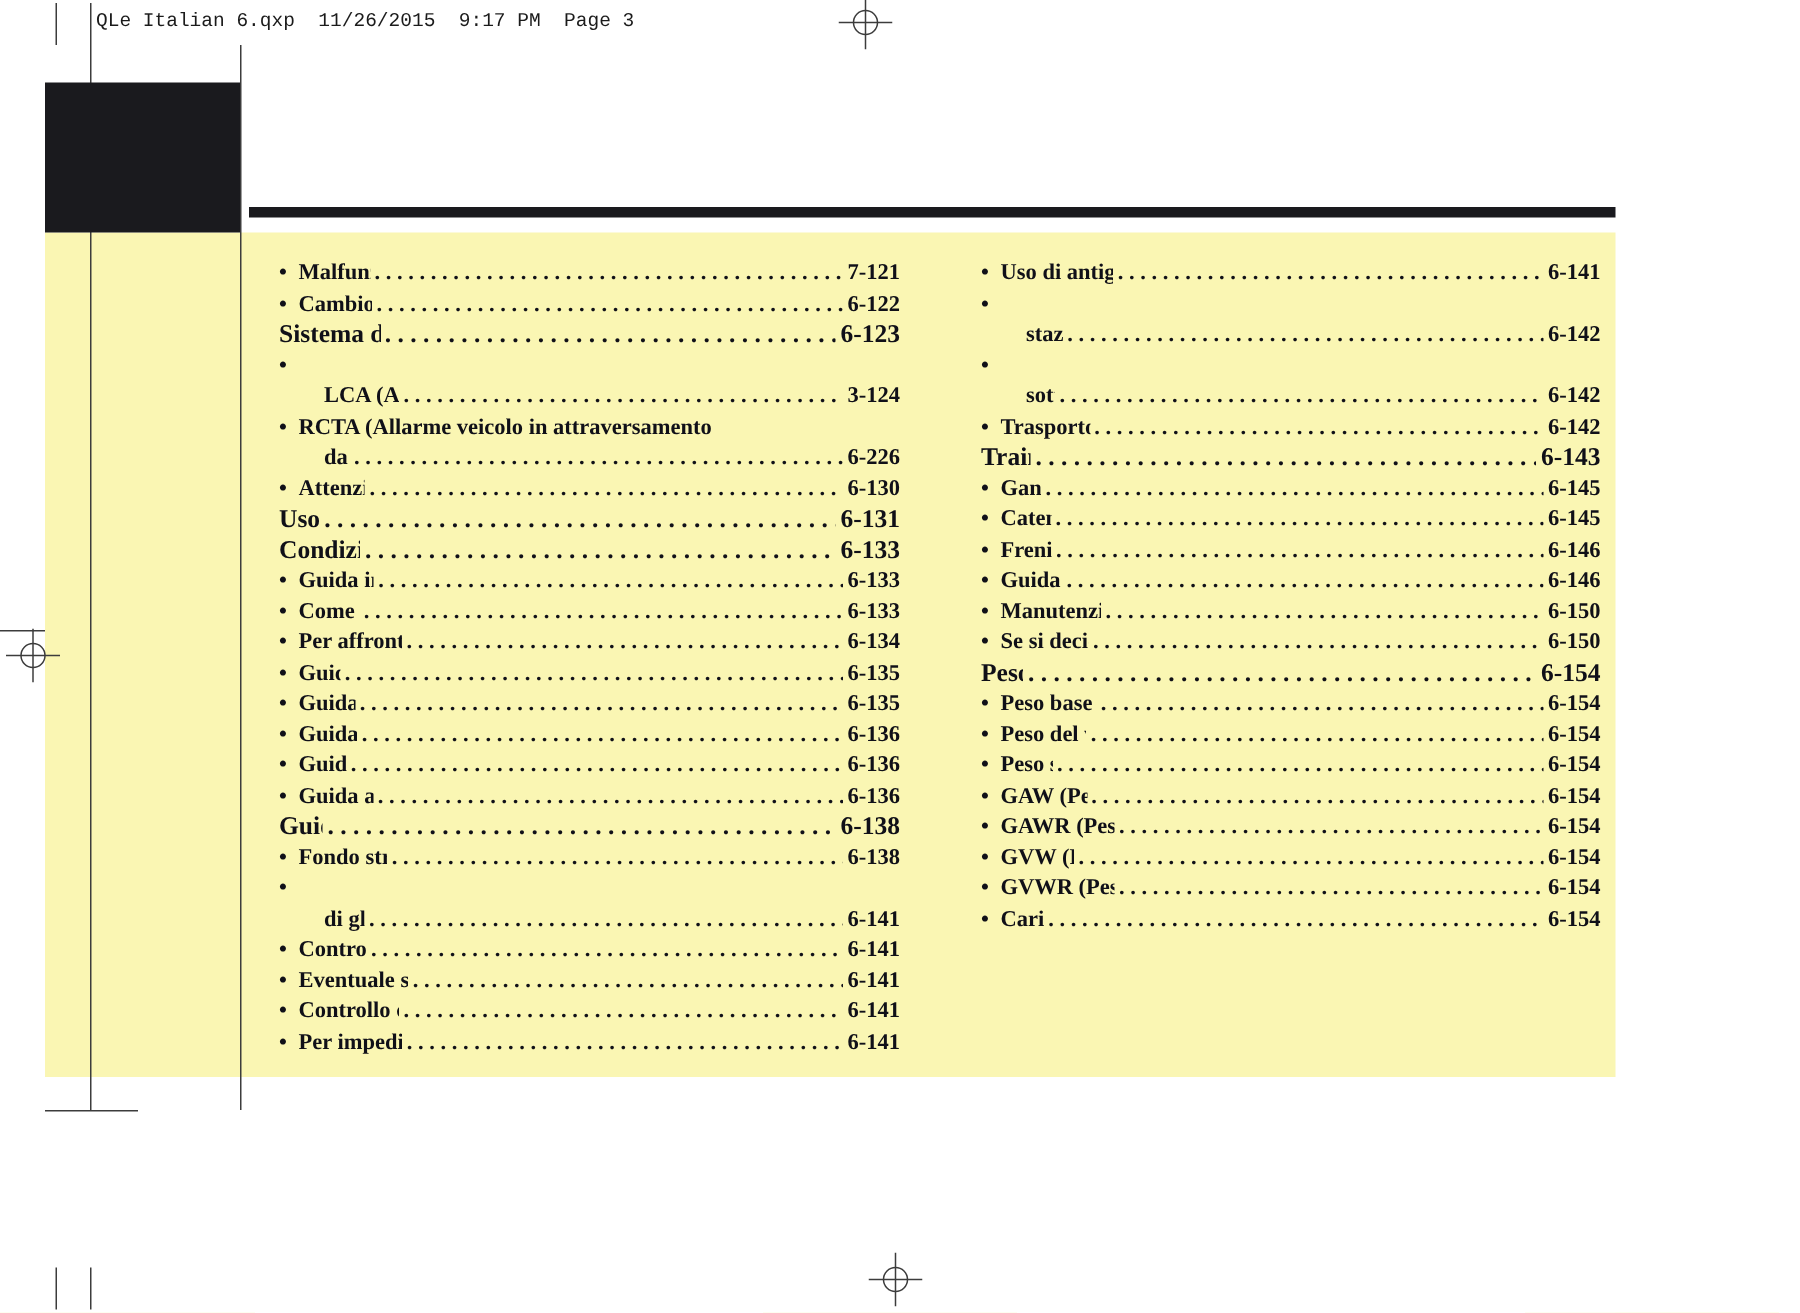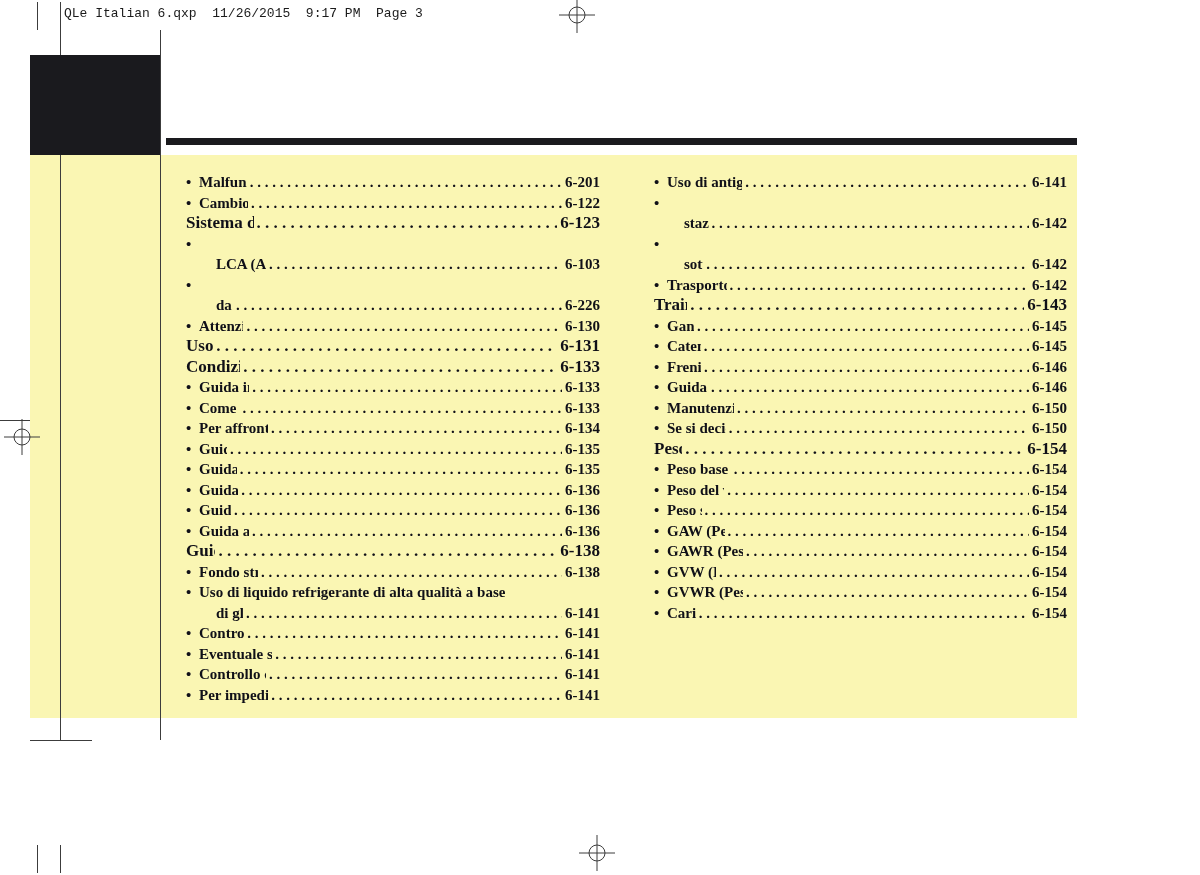--- a/index.html
+++ b/index.html
@@ -103,21 +103,21 @@
   <div class="tab">
     <span>6</span>
   </div>
 
   <div class="col left" id="col-left">
       <div class="entry item">
         <div class="line">
           <span class="bullet">•</span>
           <span class="txt">Malfunzionamento di LKAS</span>
           <span class="leader"> . . . . . . . . . . . . . . . . . . . . . . . . . . . . . . . . . . . . . . . . . . . . . . . . . . . . . . . . . . . . . . . . . . . . . . . . . . . . . . . . . . . . . . . . . . . . . . . . . . . . . . . . . . . . . . . . . . . . . . . . . . . . . . . . . . . . . . . . . . . . . . . . . . . . . . . . . . . . . . . .</span>
-          <span class="pagenum">6-201</span>
+          <span class="pagenum">7-121</span>
         </div>
       </div>
       <div class="entry item">
         <div class="line">
           <span class="bullet">•</span>
           <span class="txt">Cambio della funzione LKAS</span>
           <span class="leader"> . . . . . . . . . . . . . . . . . . . . . . . . . . . . . . . . . . . . . . . . . . . . . . . . . . . . . . . . . . . . . . . . . . . . . . . . . . . . . . . . . . . . . . . . . . . . . . . . . . . . . . . . . . . . . . . . . . . . . . . . . . . . . . . . . . . . . . . . . . . . . . . . . . . . . . . . . . . . . . . .</span>
           <span class="pagenum">6-122</span>
         </div>
       </div>
@@ -128,26 +128,27 @@
           <span class="pagenum">6-123</span>
         </div>
       </div>
       <div class="entry item">
         <div class="line">
           <span class="bullet">•</span>
         </div>
         <div class="line cont">
           <span class="txt">LCA (Assistenza cambio corsia)</span>
           <span class="leader"> . . . . . . . . . . . . . . . . . . . . . . . . . . . . . . . . . . . . . . . . . . . . . . . . . . . . . . . . . . . . . . . . . . . . . . . . . . . . . . . . . . . . . . . . . . . . . . . . . . . . . . . . . . . . . . . . . . . . . . . . . . . . . . . . . . . . . . . . . . . . . . . . . . . . . . . . . . . . . . . .</span>
-          <span class="pagenum">6-103</span>
-        </div>
-      </div>
-      <div class="entry item">
-        <div class="line">
-          <span class="bullet">•</span>
+          <span class="pagenum">3-124</span>
+        </div>
+      </div>
+      <div class="entry item">
+        <div class="line">
+          <span class="bullet">•</span>
+          <span class="txt">RCTA (Allarme veicolo in attraversamento</span>
         </div>
         <div class="line cont">
           <span class="txt">da dietro)</span>
           <span class="leader"> . . . . . . . . . . . . . . . . . . . . . . . . . . . . . . . . . . . . . . . . . . . . . . . . . . . . . . . . . . . . . . . . . . . . . . . . . . . . . . . . . . . . . . . . . . . . . . . . . . . . . . . . . . . . . . . . . . . . . . . . . . . . . . . . . . . . . . . . . . . . . . . . . . . . . . . . . . . . . . . .</span>
           <span class="pagenum">6-226</span>
         </div>
       </div>
       <div class="entry item">
         <div class="line">
           <span class="bullet">•</span>
@@ -245,21 +246,20 @@
         <div class="line">
           <span class="bullet">•</span>
           <span class="txt">Fondo stradale innevato o ghiacciato</span>
           <span class="leader"> . . . . . . . . . . . . . . . . . . . . . . . . . . . . . . . . . . . . . . . . . . . . . . . . . . . . . . . . . . . . . . . . . . . . . . . . . . . . . . . . . . . . . . . . . . . . . . . . . . . . . . . . . . . . . . . . . . . . . . . . . . . . . . . . . . . . . . . . . . . . . . . . . . . . . . . . . . . . . . . .</span>
           <span class="pagenum">6-138</span>
         </div>
       </div>
       <div class="entry item">
         <div class="line">
           <span class="bullet">•</span>
-          <span class="txt">Uso di liquido refrigerante di alta qualità a base</span>
         </div>
         <div class="line cont">
           <span class="txt">di glicole etilene</span>
           <span class="leader"> . . . . . . . . . . . . . . . . . . . . . . . . . . . . . . . . . . . . . . . . . . . . . . . . . . . . . . . . . . . . . . . . . . . . . . . . . . . . . . . . . . . . . . . . . . . . . . . . . . . . . . . . . . . . . . . . . . . . . . . . . . . . . . . . . . . . . . . . . . . . . . . . . . . . . . . . . . . . . . . .</span>
           <span class="pagenum">6-141</span>
         </div>
       </div>
       <div class="entry item">
         <div class="line">
           <span class="bullet">•</span>

